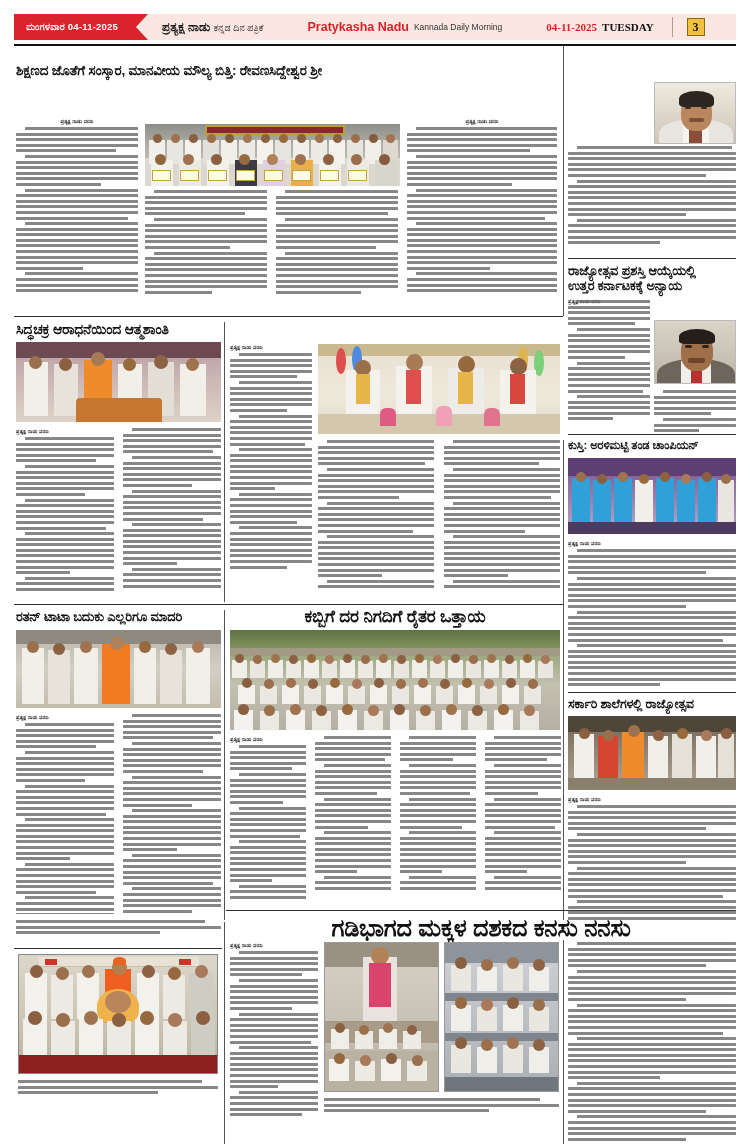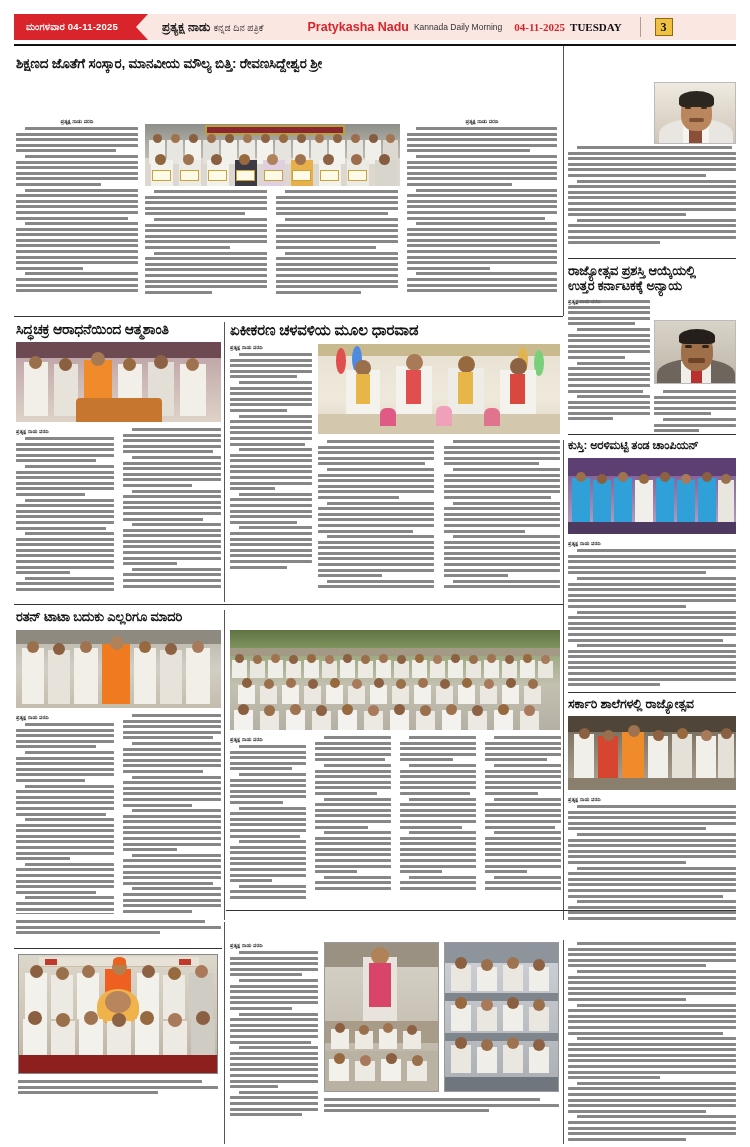--- a/index.html
+++ b/index.html
@@ -27,21 +27,21 @@
   }
   .mh-date-flag:after{
     content:""; position:absolute; right:-12px; top:0;
     border-top:13px solid #d8242a; border-bottom:13px solid #d8242a;
     border-right:12px solid transparent;
   }
   .mh-title-kn { margin-left:26px; font-size:12px; font-weight:bold; color:#1a1a1a; white-space:nowrap;}
   .mh-title-kn .sub { font-weight:normal; font-size:9.5px; }
   .mh-title-en { margin-left:44px; font-size:12.5px; font-weight:bold; color:#d8242a; white-space:nowrap;}
   .mh-tagline { margin-left:5px; font-size:8.5px; color:#333; }
-  .mh-date-en { margin-left:12px; font-size:11px; font-weight:bold; color:#d8242a; font-family:"Liberation Serif", serif;}
+  .mh-date-en { margin-left:44px; font-size:11px; font-weight:bold; color:#d8242a; font-family:"Liberation Serif", serif;}
   .mh-day { margin-left:5px; font-size:11px; font-weight:bold; color:#111; font-family:"Liberation Serif", serif;}
   .mh-sep { margin-left:18px; width:1px; height:20px; background:#b09a93; }
   .mh-pageno {
     margin-left:14px; width:18px; height:18px; background:#f0c040;
     border:1px solid #8a6b15; color:#111; font-weight:bold; font-size:12px;
     display:flex; align-items:center; justify-content:center;
     font-family:"Liberation Serif", serif;
   }
   .vrule { position:absolute; width:1px; background:#555; }
 
@@ -98,21 +98,21 @@
     <div class="mh-tagline">Kannada Daily Morning</div>
     <div class="mh-date-en">04-11-2025</div>
     <div class="mh-day">TUESDAY</div>
     <div class="mh-sep"></div>
     <div class="mh-pageno">3</div>
   </div>
 
   <div style="position:absolute;left:14px;top:44px;width:722px;height:1.5px;background:#111;"></div>
 
   <div style="position:absolute;left:16px;top:48px;width:545px;">
-    <div class="hl hl-sub" style="margin-top:9px;">ಶಿಕ್ಷಣದ ಜೊತೆಗೆ ಸಂಸ್ಕಾರ, ಮಾನವೀಯ ಮೌಲ್ಯ ಬಿತ್ತಿ: ರೇವಣಸಿದ್ದೇಶ್ವರ ಶ್ರೀ</div>
+    <div class="hl hl-sub" style="margin-top:16px;">ಶಿಕ್ಷಣದ ಜೊತೆಗೆ ಸಂಸ್ಕಾರ, ಮಾನವೀಯ ಮೌಲ್ಯ ಬಿತ್ತಿ: ರೇವಣಸಿದ್ದೇಶ್ವರ ಶ್ರೀ</div>
   </div>
 
   <div class="vrule" style="left:563px;top:46px;height:270px;"></div>
 
 
   <div class="portrait" style="position:absolute;left:654px;top:82px;width:82px;height:62px;">
     <div style="position:absolute;inset:0;background:linear-gradient(180deg,#efe9df 0%,#cfc6b8 100%);"></div>
     <div class="pt-torso" style="left:4px;top:36px;width:74px;height:34px;background:#e9e6e1;"></div>
     <div class="pt-shirt" style="left:28px;top:38px;width:26px;height:28px;background:#f6f4f0;transform:skewX(0deg);"></div>
     <div class="pt-shirt" style="left:34px;top:38px;width:13px;height:24px;background:#8a4e3a;"></div>
@@ -411,23 +411,20 @@
     <div class="ln"></div>
       <div class="ln s55"></div>
     <div class="ln i"></div>
       <div class="ln"></div>
       <div class="ln"></div>
       <div class="ln"></div>
   </div>
 
   <div class="vrule" style="left:224px;top:322px;height:280px;"></div>
 
-  <div style="position:absolute;left:230px;top:322px;width:330px;">
-    <div class="hl hl-sec" style="font-size:15px;">ಏಕೀಕರಣ ಚಳವಳಿಯ ಮೂಲ ಧಾರವಾಡ</div>
-  </div>
   <div class="photo" style="position:absolute;left:318px;top:344px;width:242px;height:90px;">
     <div style="position:absolute;inset:0;background:linear-gradient(180deg,#e8e1d2 0%,#efe9dc 60%,#ded5c4 100%);"></div>
     <div style="position:absolute;left:0;top:0;width:242px;height:12px;background:#c9b98f;"></div>
     <div style="position:absolute;left:18px;top:4px;width:10px;height:26px;border-radius:50%;background:#e04e4e;"></div>
     <div style="position:absolute;left:34px;top:2px;width:10px;height:26px;border-radius:50%;background:#4e8ae0;"></div>
     <div style="position:absolute;left:200px;top:3px;width:10px;height:26px;border-radius:50%;background:#e0b44e;"></div>
     <div style="position:absolute;left:216px;top:6px;width:10px;height:26px;border-radius:50%;background:#7ad07a;"></div>
 
     <div style="position:absolute;left:28px;top:26px;width:34px;height:60px;background:#f4f2ec;"></div>
     <div style="position:absolute;left:37px;top:16px;width:16px;height:16px;border-radius:50%;background:#9a6f4c;"></div>
@@ -755,20 +752,23 @@
       <div class="ln s92"></div>
     <div class="ln i"></div>
       <div class="ln"></div>
       <div class="ln"></div>
       <div class="ln"></div>
       <div class="ln s70"></div>
   </div>
 
   <div class="vrule" style="left:224px;top:610px;height:310px;"></div>
 
+  <div style="position:absolute;left:230px;top:608px;width:330px;">
+    <div class="hl" style="font-size:17px;text-align:center;">ಕಬ್ಬಿಗೆ ದರ ನಿಗದಿಗೆ ರೈತರ ಒತ್ತಾಯ</div>
+  </div>
   <div class="photo" style="position:absolute;left:230px;top:630px;width:330px;height:100px;">
     <div style="position:absolute;inset:0;background:linear-gradient(180deg,#7f8d62 0%,#9aa77c 22%,#c3c0b0 55%,#b4b0a4 100%);"></div>
     <div style="position:absolute;left:0;top:0;width:330px;height:22px;background:linear-gradient(180deg,#5f7243 0%,#869a63 100%);"></div>
     <div style="position:absolute;left:0;top:18px;width:330px;height:8px;background:#a29a85;"></div>
 
     <div style="position:absolute;left:0;top:24px;width:330px;height:24px;">
       <div style="position:absolute;left:2px;top:6px;width:15px;height:18px;background:#f0eee8;"></div>
         <div style="position:absolute;left:5px;top:0px;width:9px;height:9px;border-radius:50%;background:#8a6040;"></div>
       <div style="position:absolute;left:20px;top:7px;width:15px;height:17px;background:#e9e7e0;"></div>
         <div style="position:absolute;left:23px;top:1px;width:9px;height:9px;border-radius:50%;background:#9a6f4c;"></div>
@@ -1082,20 +1082,23 @@
       <div style="position:absolute;left:177px;top:56px;width:14px;height:14px;border-radius:50%;background:#8a5f42;"></div>
     <div style="position:absolute;left:0;top:100px;width:200px;height:20px;background:#8e1f1f;"></div>
   </div>
   <div class="body-col" style="position:absolute;left:18px;top:1080px;width:200px;height:28px;">
     <div class="ln s92"></div>
       <div class="ln"></div>
       <div class="ln s70"></div>
   </div>
 
   <div style="position:absolute;left:226px;top:910px;width:510px;height:1px;background:#333;"></div>
+  <div style="position:absolute;left:226px;top:916px;width:510px;">
+    <div class="hl hl-big" style="font-size:24px;text-align:center;">ಗಡಿಭಾಗದ ಮಕ್ಕಳ ದಶಕದ ಕನಸು ನನಸು</div>
+  </div>
 
   <div class="vrule" style="left:224px;top:922px;height:222px;"></div>
   <div class="vrule" style="left:563px;top:940px;height:204px;"></div>
 
   <div class="body-col" style="position:absolute;left:230px;top:942px;width:88px;height:200px;">
     <div class="byline" style="text-align:left;">ಪ್ರತ್ಯಕ್ಷ ನಾಡು ವರದಿ</div>
     <div class="ln i"></div>
       <div class="ln"></div>
       <div class="ln"></div>
       <div class="ln"></div>

